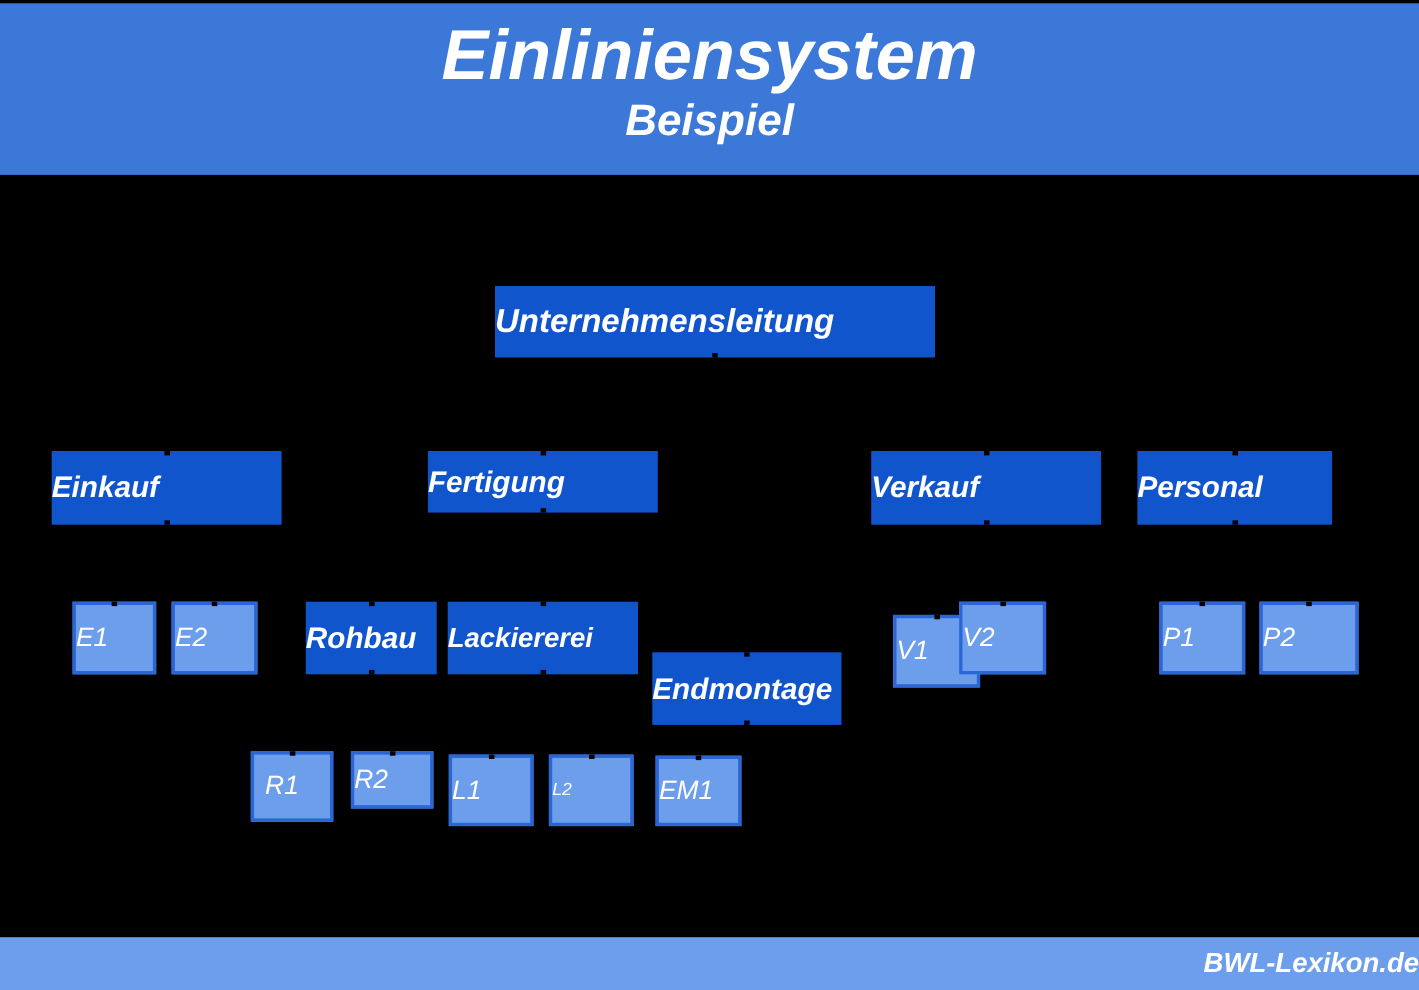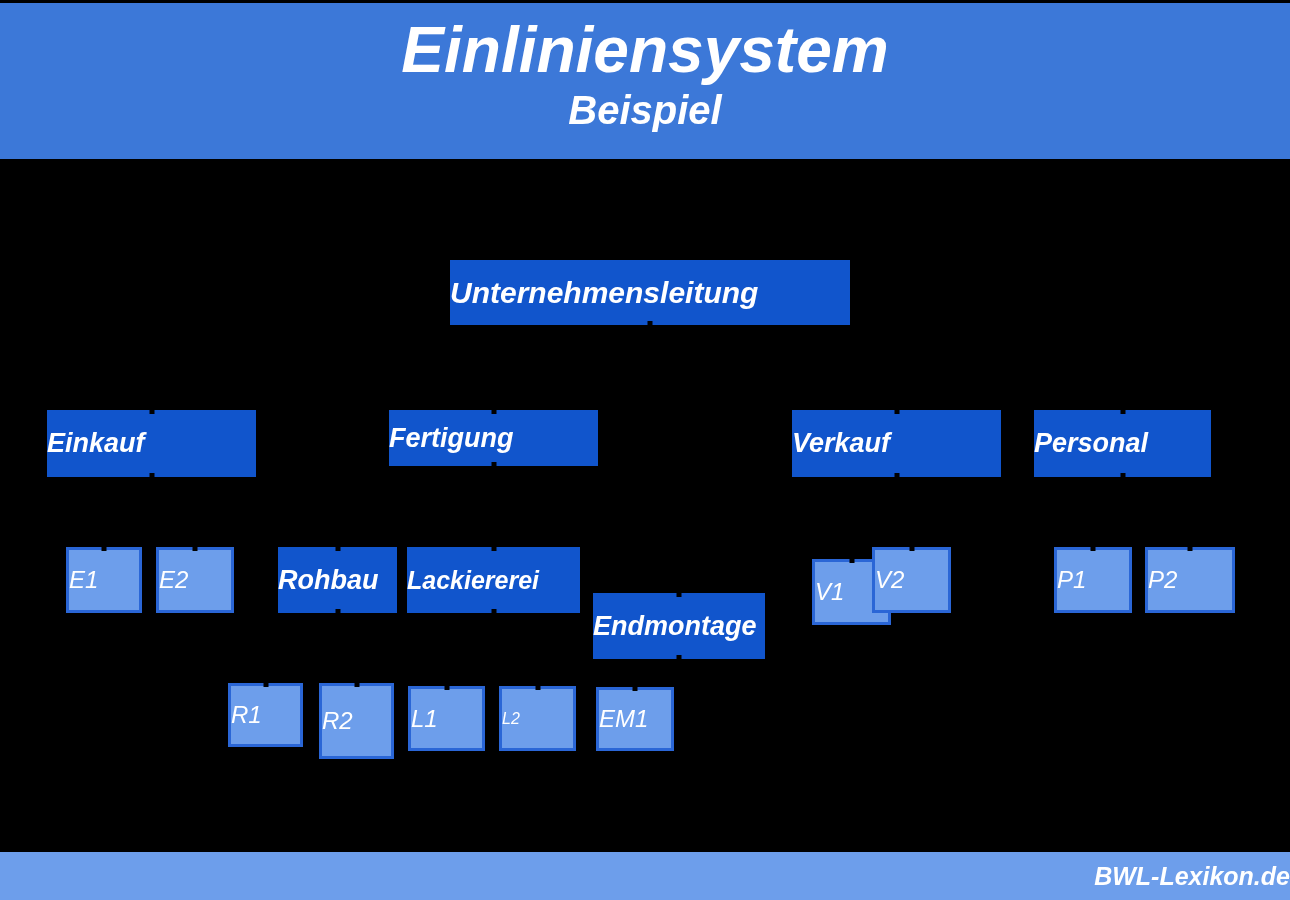--- a/index.html
+++ b/index.html
@@ -110,25 +110,25 @@
   </div>
   <div class="node box-light" style="left:1054px;top:547px;width:78px;height:66px;font-size:24px;">
     <span>P1</span>
     <span class="notch notch-t"></span>
   </div>
   <div class="node box-light" style="left:1145px;top:547px;width:90px;height:66px;font-size:24px;">
     <span>P2</span>
     <span class="notch notch-t"></span>
   </div>
 
-  <div class="node box-light" style="left:228px;top:683px;width:75px;height:64px;font-size:24px;">
+  <div class="node box-light" style="left:228px;top:683px;width:75px;height:64px;font-size:24px;padding-left:10px;">
     <span>R1</span>
     <span class="notch notch-t"></span>
   </div>
-  <div class="node box-light" style="left:319px;top:683px;width:75px;height:76px;font-size:24px;">
+  <div class="node box-light" style="left:319px;top:683px;width:75px;height:52px;font-size:24px;">
     <span>R2</span>
     <span class="notch notch-t"></span>
   </div>
   <div class="node box-light" style="left:408px;top:686px;width:77px;height:65px;font-size:24px;">
     <span>L1</span>
     <span class="notch notch-t"></span>
   </div>
   <div class="node box-light" style="left:499px;top:686px;width:77px;height:65px;font-size:16px;">
     <span>L2</span>
     <span class="notch notch-t"></span>

